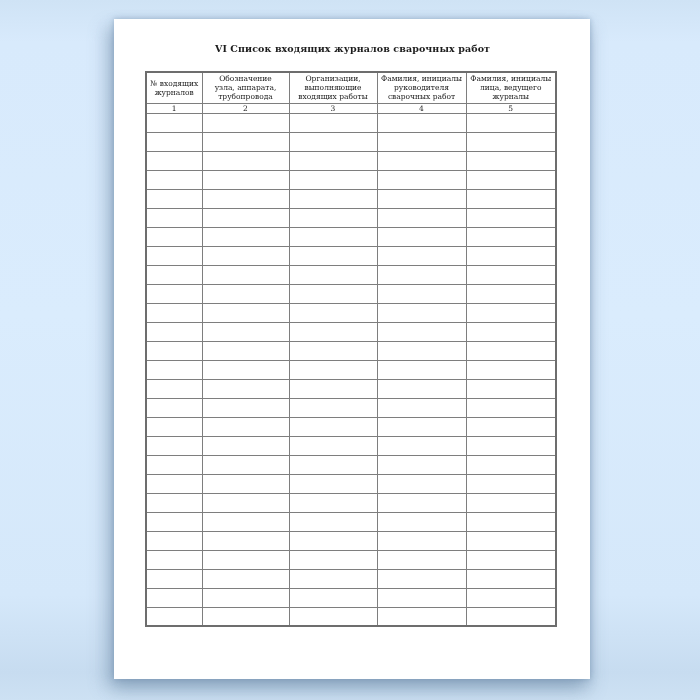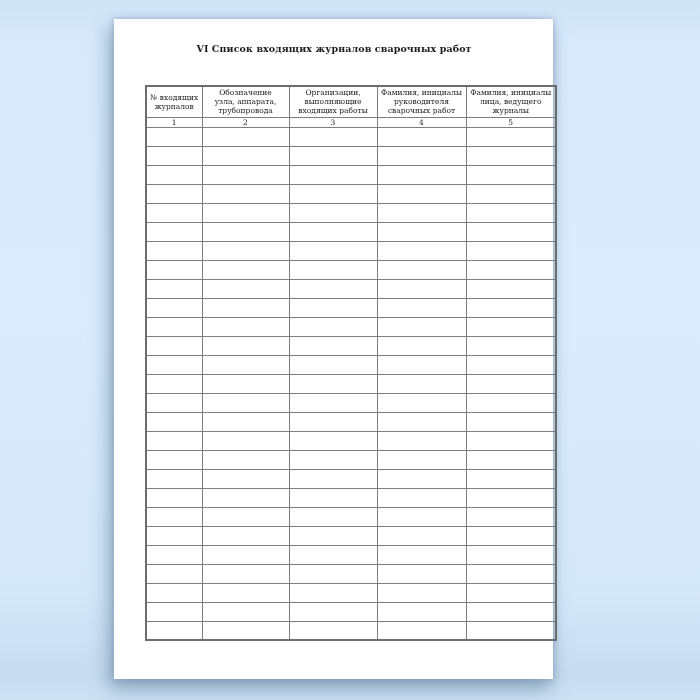--- a/index.html
+++ b/index.html
@@ -11,21 +11,21 @@
     height: 700px;
     overflow: hidden;
     background: linear-gradient(180deg, #cfe3f5 0%, #d8eafc 6%, #daecfd 45%, #d5e8fa 85%, #c7dcf0 96%, #cde1f3 100%);
     font-family: "DejaVu Serif", serif;
     position: relative;
   }
   .page {
     position: absolute;
     left: 114px;
     top: 19px;
-    width: 439px;
+    width: 476px;
     height: 660px;
     background: #ffffff;
     box-sizing: border-box;
     padding: 24px 30px 0 31px;
     box-shadow:
       0 0 6px rgba(105, 135, 165, 0.55),
       0 10px 16px rgba(105, 135, 165, 0.45),
       -10px 8px 16px rgba(105, 135, 165, 0.30);
   }
   .doc-title {
@@ -33,21 +33,21 @@
     font-weight: bold;
     font-size: 9.5px;
     line-height: 12px;
     color: #1c1c1c;
     letter-spacing: 0.1px;
   }
   table.journal {
     border-collapse: collapse;
     table-layout: fixed;
     width: 410px;
-    margin-top: 30px;
+    margin-top: 16px;
     border: 2px solid #6d6d6d;
   }
   table.journal th,
   table.journal td {
     border: 1px solid #7e7e7e;
     box-sizing: border-box;
     overflow: hidden;
   }
   table.journal th {
     font-weight: normal;

